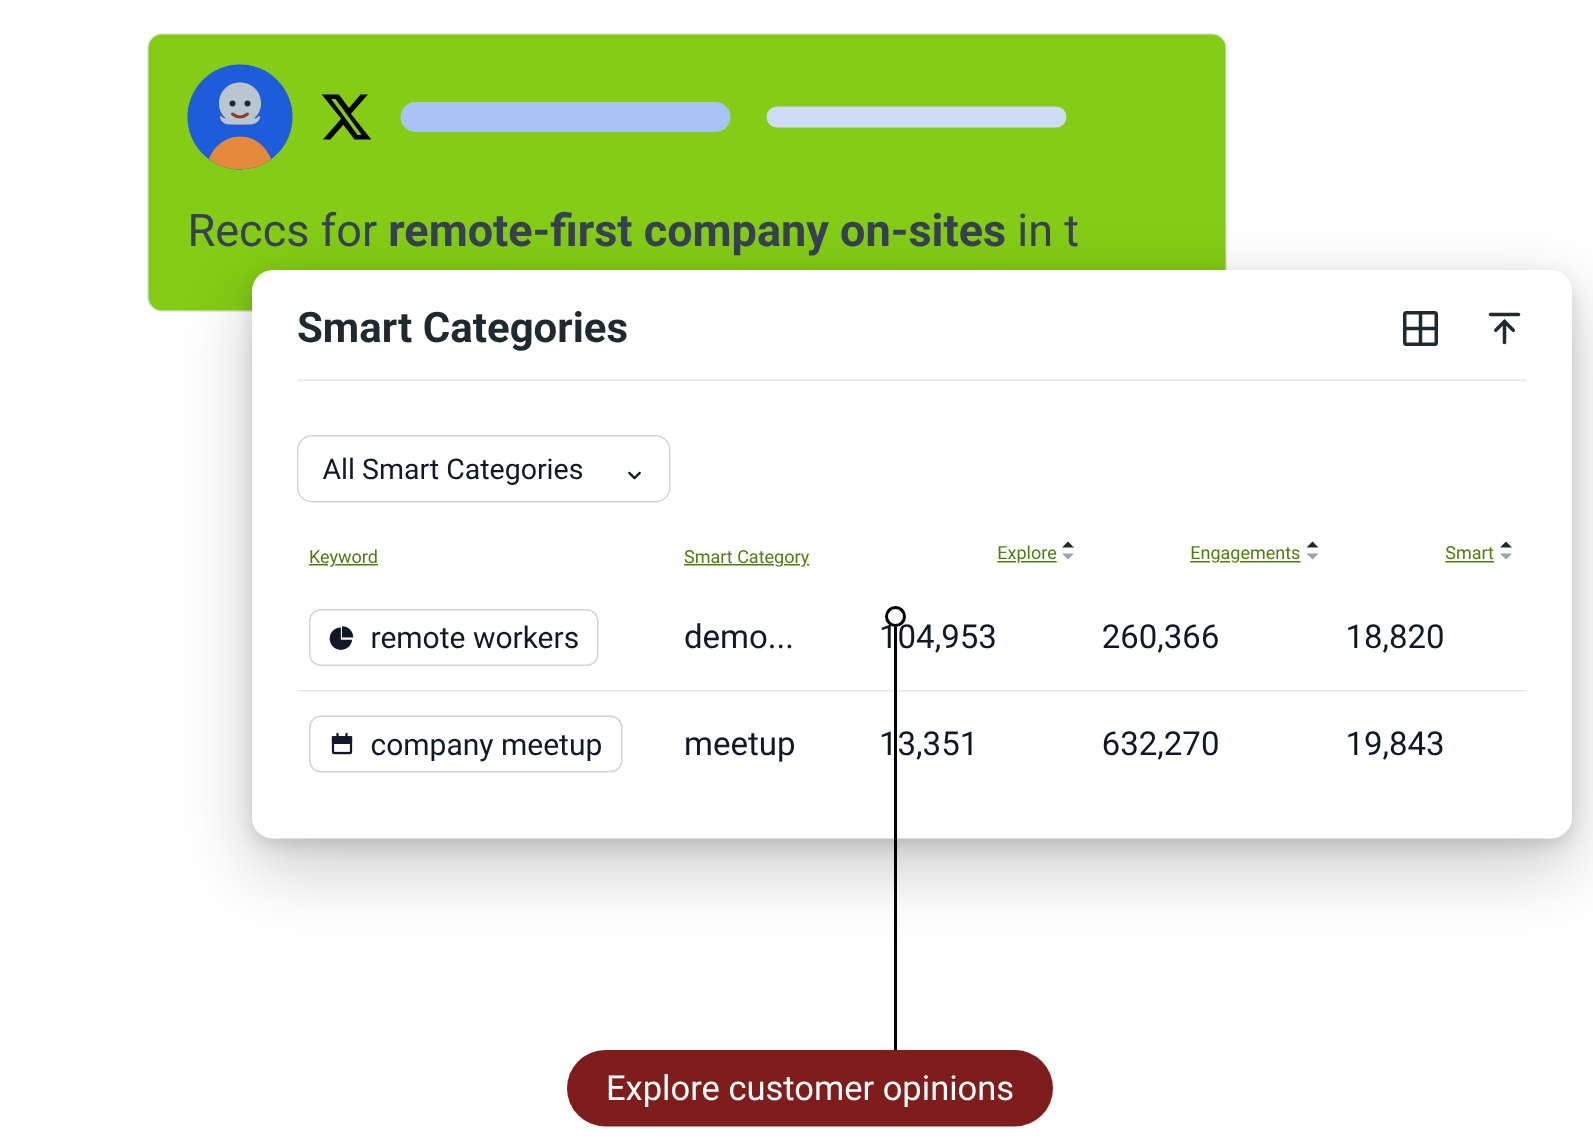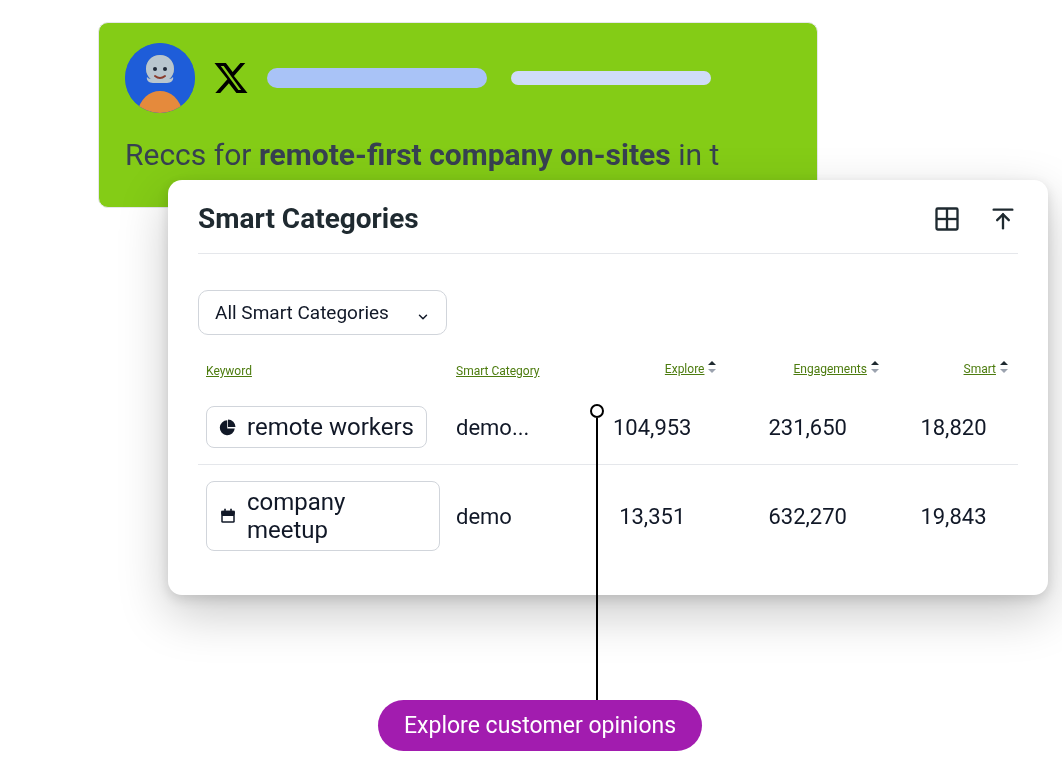--- a/index.html
+++ b/index.html
@@ -113,29 +113,29 @@
     .tbl thead th .hlabel { text-decoration: underline; }
     .tbl thead th.num { text-align: right; white-space: nowrap; }
     .sort-caret { display: inline-block; vertical-align: middle; margin-left: 2px; position: relative; top: -1px; }
     .tbl tbody td {
       font-size: 22px;
       color: #111827;
       padding: 16px 8px;
       border-bottom: 1px solid #e5e7eb;
     }
     .tbl tbody tr:last-child td { border-bottom: none; }
-    .tbl td.num { text-align: center; font-variant-numeric: tabular-nums; }
+    .tbl td.num { text-align: left; font-variant-numeric: tabular-nums; }
     .chip {
       display: inline-flex;
       align-items: center;
       gap: 10px;
       border: 1px solid #d1d5db;
       border-radius: 8px;
       padding: 6px 12px;
-      font-size: 24px;
+      font-size: 20px;
       color: #111827;
     }
     .chip .kicon { width: 18px; height: 18px; display: inline-flex; align-items: center; justify-content: center; }
 
     .col-key { width: 250px; }
     .col-cat { width: 130px; }
 
     
     .connector {
       position: absolute;
@@ -162,21 +162,21 @@
       top: 14px;
       width: 0;
       height: 294px;
       border-left: 2px solid #000;
       margin-left: -1px;
     }
     .tooltip {
       position: absolute;
       left: 378px;
       top: 700px;
-      background: #a21caf;
+      background: #7f1d1d;
       color: #fff;
       font-size: 23px;
       font-weight: 400;
       padding: 12px 26px;
       border-radius: 999px;
       white-space: nowrap;
     }
   </style>
 </head>
 <body>
@@ -262,37 +262,37 @@
               <span class="kicon">
                 <svg viewBox="0 0 24 24" width="18" height="18">
                   <path d="M12 2v10h10A10 10 0 0 0 12 2z" fill="#111827"></path>
                   <path d="M11 3a10 10 0 1 0 10 11H11V3z" fill="#111827"></path>
                 </svg>
               </span>
               <span>remote workers</span>
             </span></td>
           <td class="col-cat">demo...</td>
           <td class="num">104,953</td>
-          <td class="num">231,650</td>
+          <td class="num">260,366</td>
           <td class="num">18,820</td>
         </tr>
         <tr>
           <td class="col-key"><span class="chip">
               <span class="kicon">
                 <svg viewBox="0 0 24 24" width="18" height="18" fill="#111827">
                   <rect x="3" y="5" width="18" height="16" rx="2"></rect>
                   <rect x="3" y="5" width="18" height="5" fill="#111827"></rect>
                   <rect x="7" y="2" width="2" height="5" rx="1" fill="#111827"></rect>
                   <rect x="15" y="2" width="2" height="5" rx="1" fill="#111827"></rect>
                   <rect x="5" y="12" width="14" height="7" fill="#fff"></rect>
                 </svg>
               </span>
               <span>company meetup</span>
             </span></td>
-          <td class="col-cat">demo</td>
+          <td class="col-cat">meetup</td>
           <td class="num">13,351</td>
           <td class="num">632,270</td>
           <td class="num">19,843</td>
         </tr>
       </tbody>
   </table>
 </div>
 
 <div class="connector">
   <div class="dot"></div>

